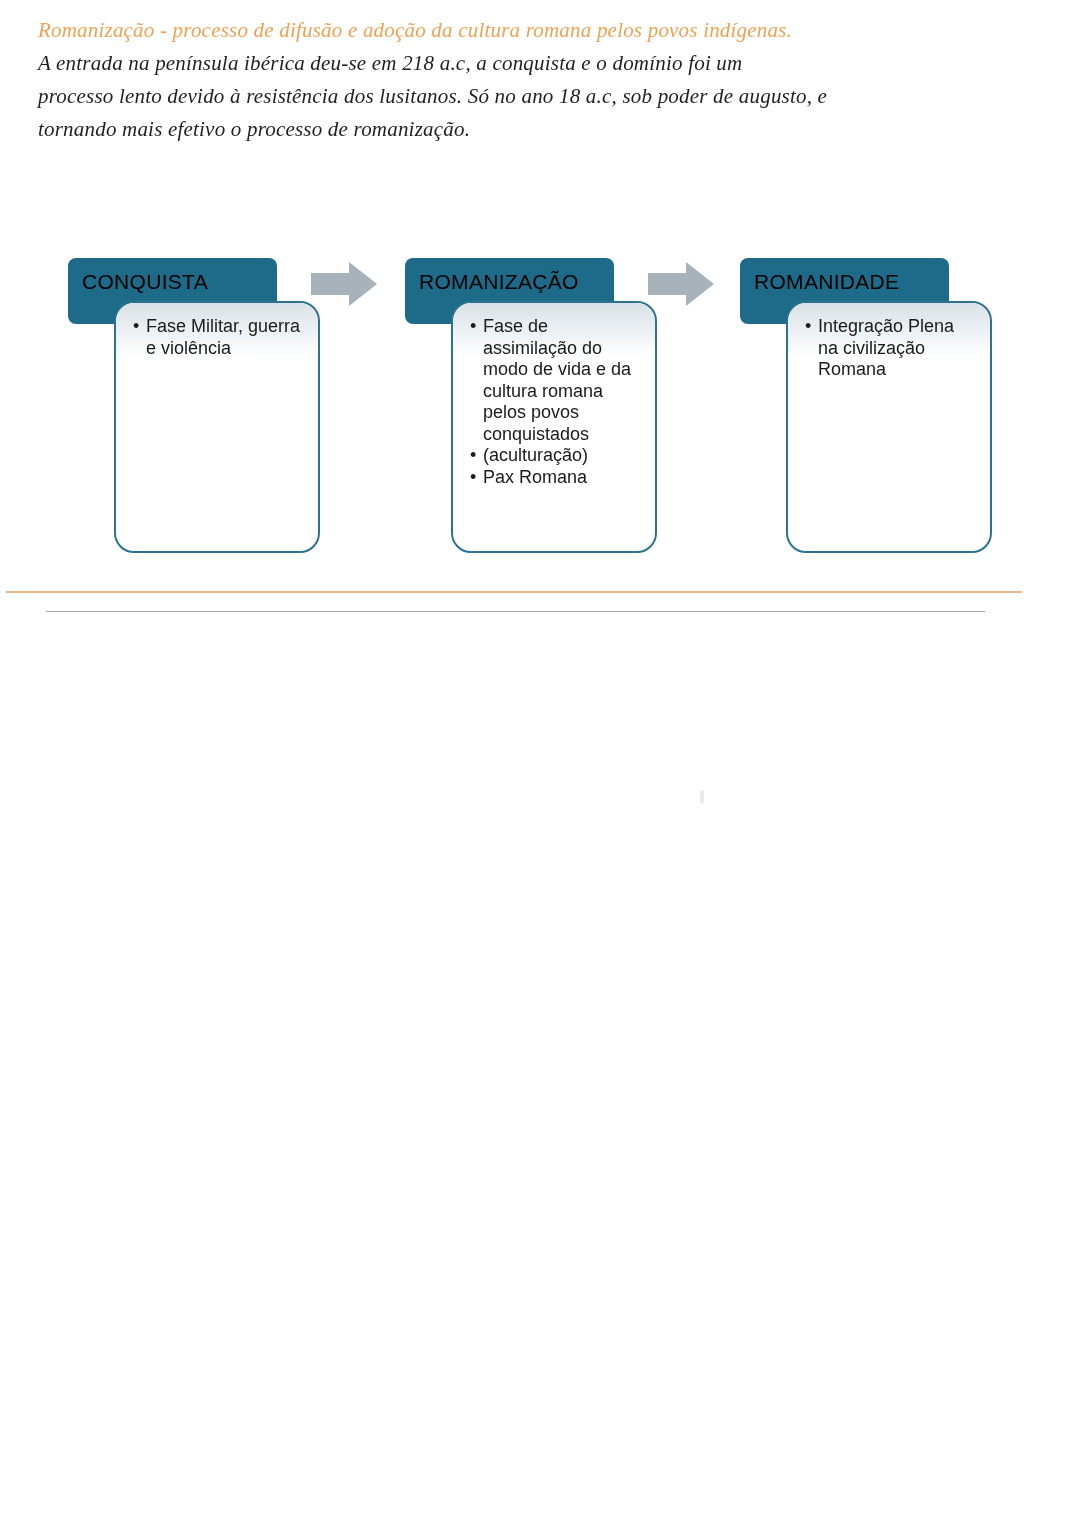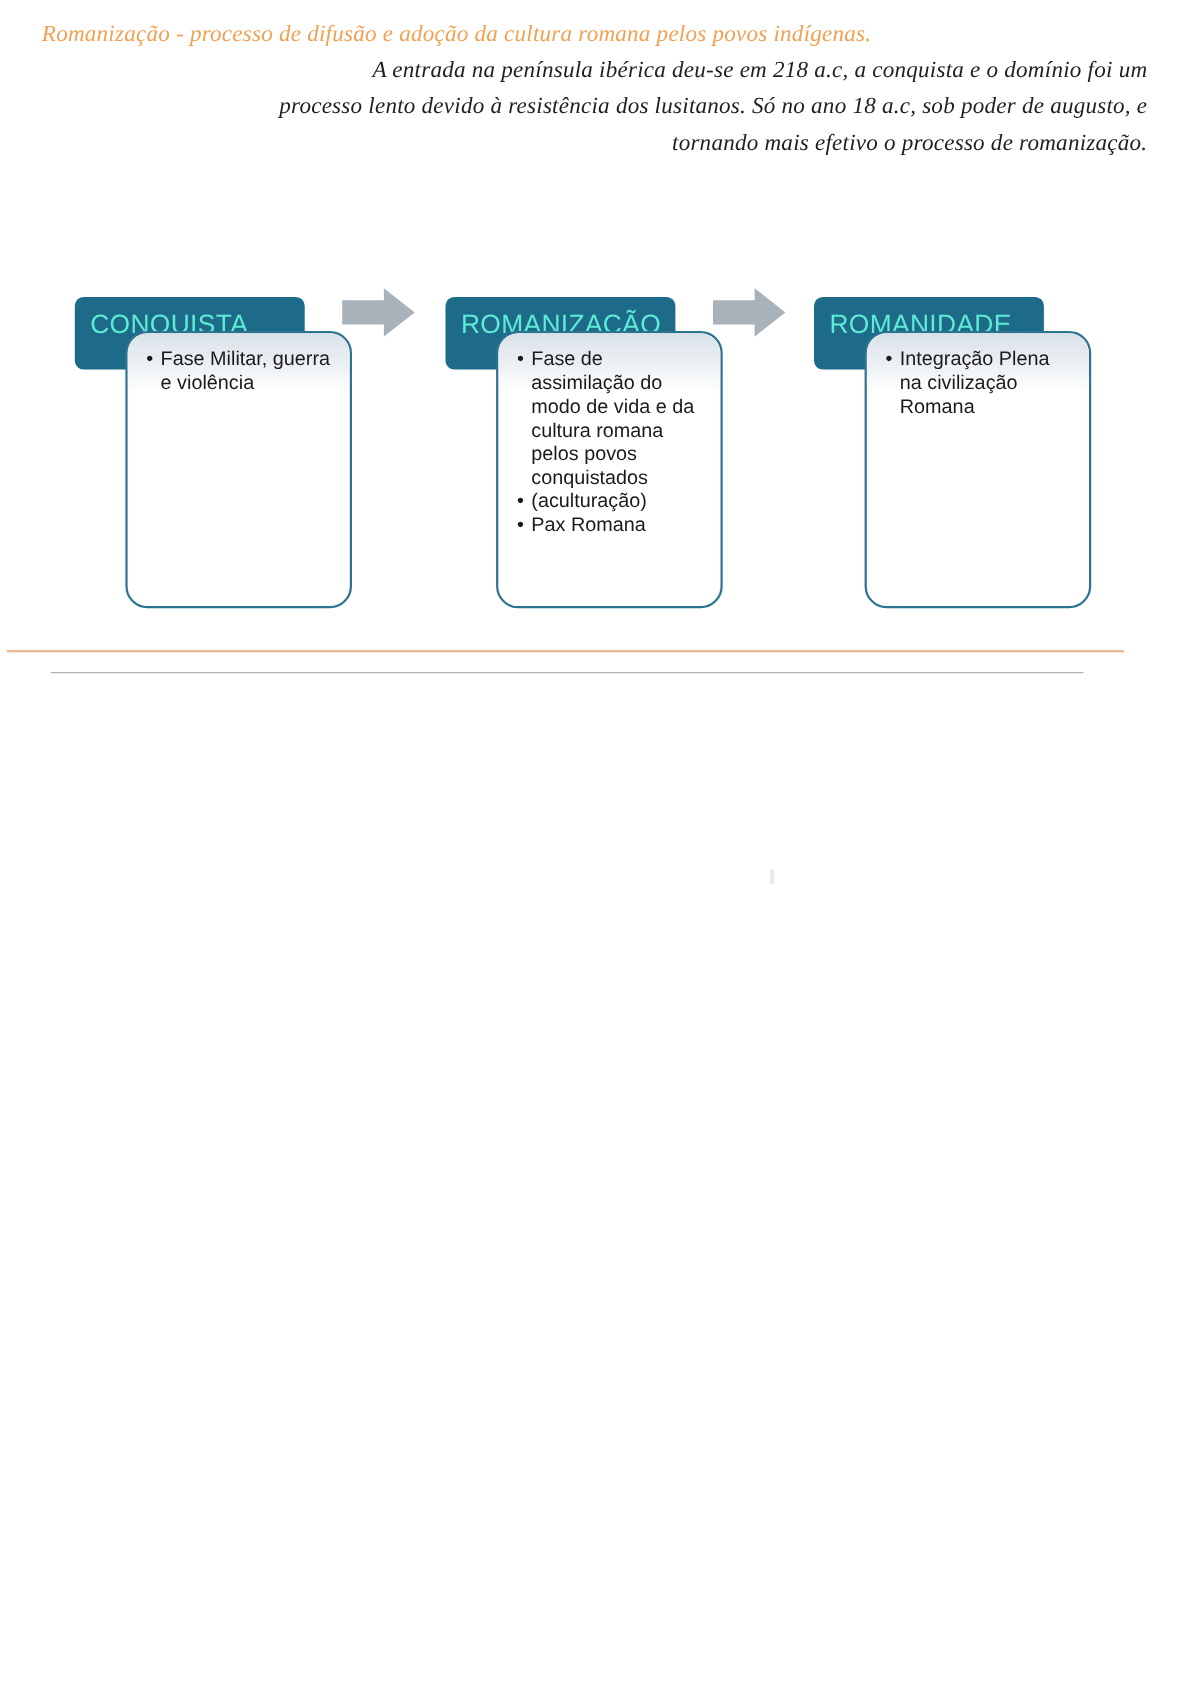--- a/index.html
+++ b/index.html
@@ -24,36 +24,36 @@
     font-style: italic;
     font-size: 21px;
     line-height: 33px;
     color: var(--text-dark);
     letter-spacing: 0.2px;
   }
   .intro-heading {
     color: var(--heading-orange);
     white-space: nowrap;
   }
-  .intro-line { white-space: nowrap; text-align: right; }
+  .intro-line { white-space: nowrap; }
 
   
   .step { position: absolute; width: 260px; height: 300px; }
   .step-1 { left: 68px;  top: 258px; }
   .step-2 { left: 405px; top: 258px; }
   .step-3 { left: 740px; top: 258px; }
 
   .step-header {
     position: absolute;
-    left: 0; top: 12px;
+    left: 0; top: 0;
     width: 209px; height: 66px;
     background: var(--header-teal);
     border-radius: 8px;
-    color: #5eead4;
-    font-size: 24px;
+    color: #000000;
+    font-size: 21px;
     padding: 12px 0 0 14px;
     letter-spacing: 0.3px;
     z-index: 1;
   }
   .step-body {
     position: absolute;
     left: 46px; top: 43px;
     width: 206px; height: 252px;
     background: #ffffff;
     border: 2px solid var(--box-border);

